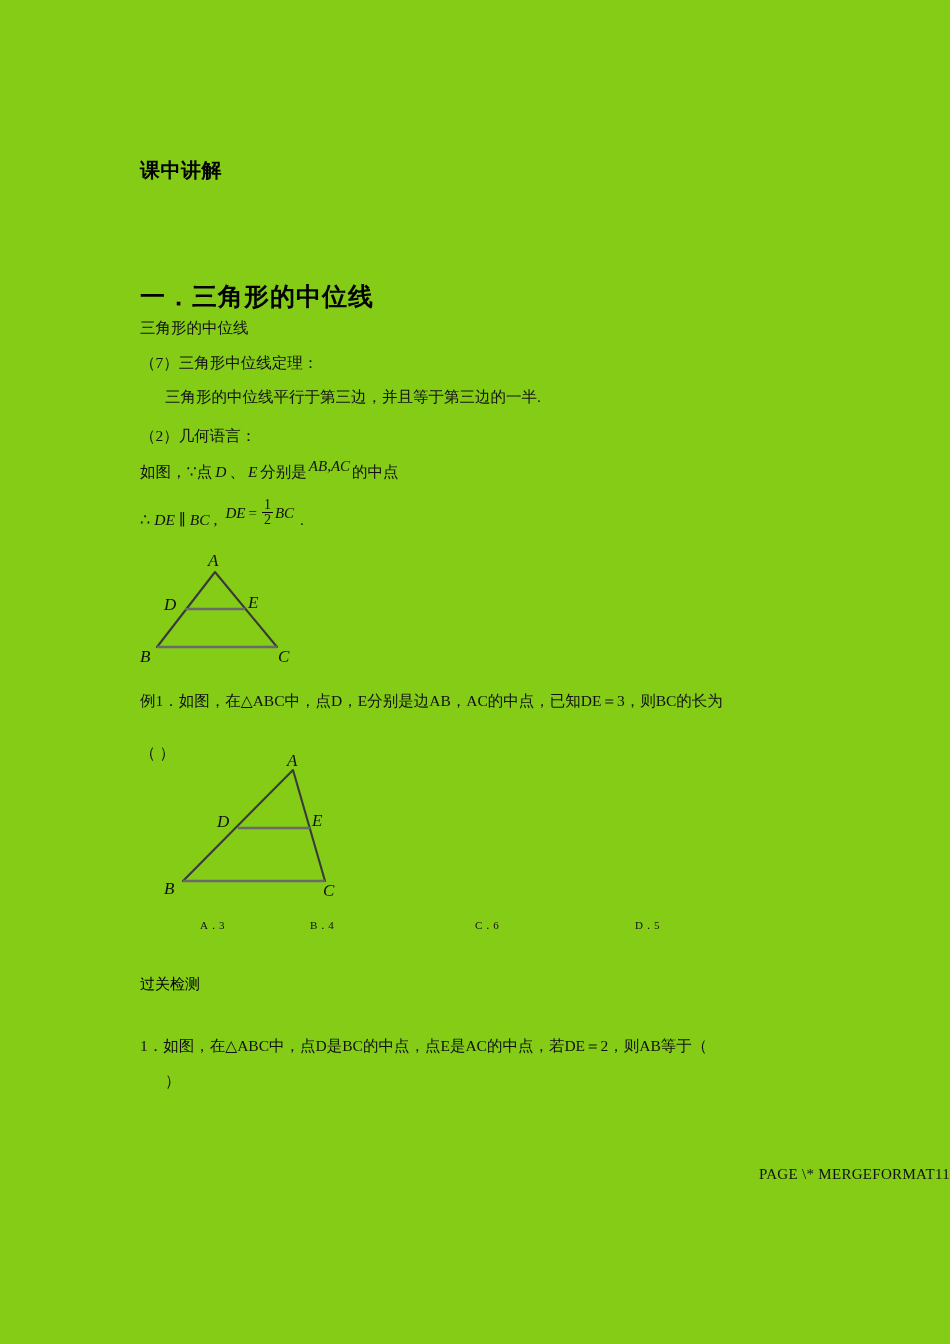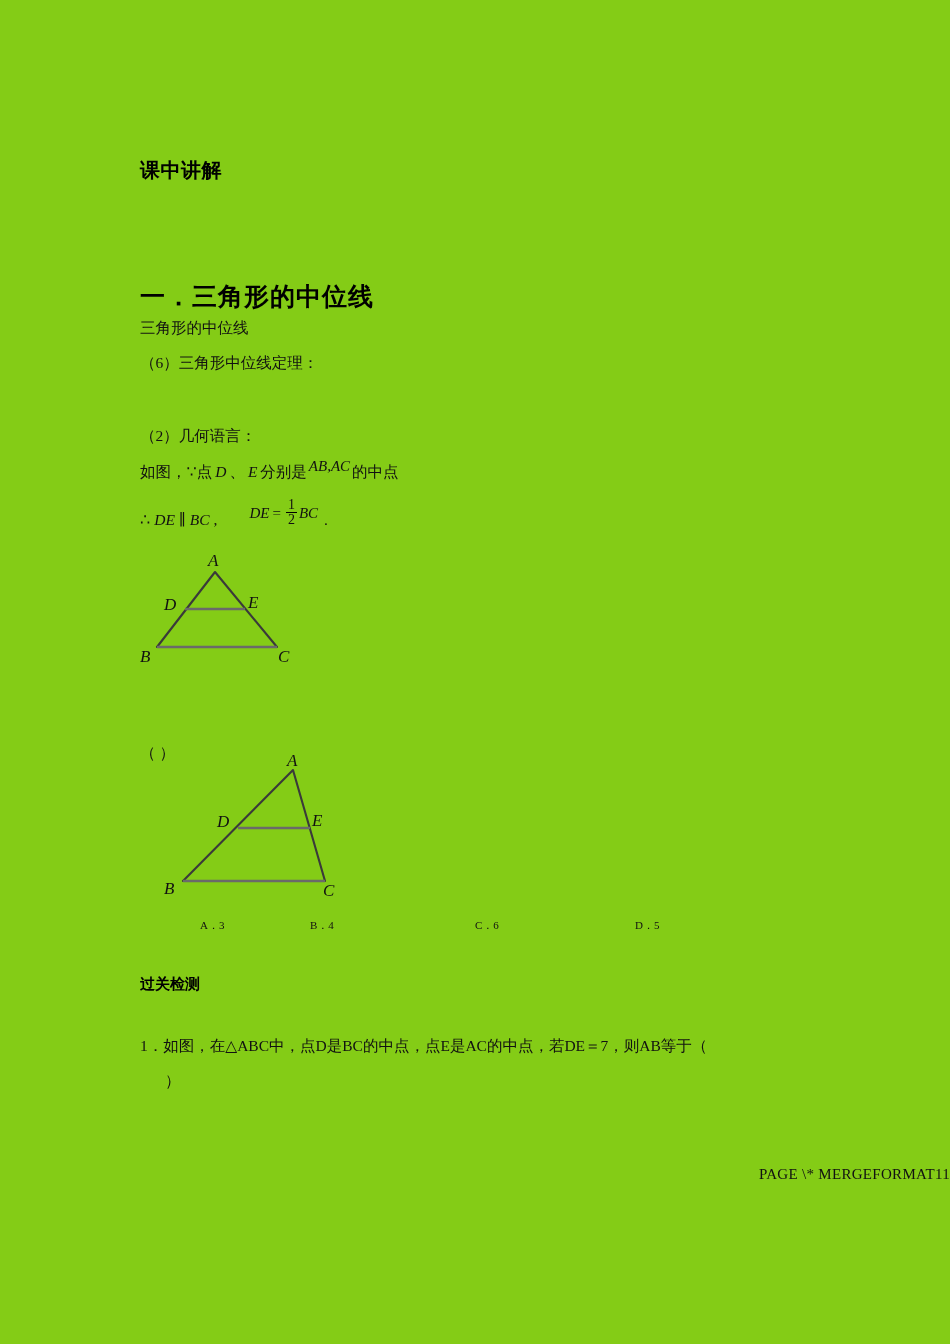--- a/index.html
+++ b/index.html
@@ -36,21 +36,21 @@
     font-weight: bold;
     letter-spacing: 1px;
     color: #000;
     white-space: nowrap;
     margin-top: 40px;
   }
   .h-sub {
     position: absolute;
     left: 140px;
     font-family: "DejaVu Sans", "Liberation Sans", sans-serif;
-    font-weight: bold;
+    font-weight: normal;
     font-size: 15px;
     color: #000;
     white-space: nowrap;
   }
 
   
   .p {
     position: absolute;
     font-family: "Liberation Serif", "DejaVu Serif", serif;
     font-size: 15.5px;
@@ -135,49 +135,51 @@
 <body>
 
 <div class="page">
 
   <div class="h-section" style="top:157px;">课中讲解</div>
 
   <div class="h-main" style="top:240px;">一．三角形的中位线</div>
 
   <div class="p" style="top:317px; left:140px;">三角形的中位线</div>
 
-  <div class="p" style="top:352px; left:140px;">（6）三角形中位线定理：</div>
-
+  <div class="p" style="top:352px; left:140px;">（7）三角形中位线定理：</div>
+
+  <div class="p" style="top:386px; left:165px;">三角形的中位线平行于第三边，并且等于第三边的一半.</div>
 
   <div class="p" style="top:425px; left:140px;">（2）几何语言：</div>
 
   <div class="eqline" style="top:462px; left:140px;">
     <span>如图，</span><span class="therefore">∵</span><span>点</span><span class="mi" style="padding:0 3px;">D</span><span>、</span><span class="mi" style="padding:0 3px;">E</span><span>分别是</span><span class="sup-math">AB,AC</span><span>的中点</span>
   </div>
 
   <div class="eqline" style="top:505px; left:140px;">
-    <span class="therefore">∴</span><span class="mi" style="padding:0 4px;">DE ∥ BC</span><span>,</span><span class="eq-raise" style="padding-left:8px;margin-left:24px;"><span class="mi">DE</span><span style="font-style:normal; padding:0 3px;">=</span><span class="frac"><span class="num">1</span><span class="den">2</span></span><span class="mi">BC</span></span><span style="padding-left:6px;">.</span>
+    <span class="therefore">∴</span><span class="mi" style="padding:0 4px;">DE ∥ BC</span><span>,</span><span class="eq-raise" style="padding-left:8px;"><span class="mi">DE</span><span style="font-style:normal; padding:0 3px;">=</span><span class="frac"><span class="num">1</span><span class="den">2</span></span><span class="mi">BC</span></span><span style="padding-left:6px;">.</span>
   </div>
 
   <div class="figure" style="left:138px; top:548px;">
     <svg width="200" height="118" viewBox="0 0 200 118">
 
       <path d="M 77 24 L 19 99 L 139 99 Z" fill="none" stroke="#3a3a3a" stroke-width="2.1" stroke-linejoin="round"></path>
 
       <line x1="47" y1="61" x2="107" y2="61" stroke="#6a6a6a" stroke-width="2.4"></line>
 
       <line x1="19" y1="99" x2="139" y2="99" stroke="#6a6a6a" stroke-width="2.4"></line>
       <text x="70" y="18" font-family="Liberation Serif, serif" font-style="italic" font-size="17" fill="#111">A</text>
       <text x="2" y="114" font-family="Liberation Serif, serif" font-style="italic" font-size="17" fill="#111">B</text>
       <text x="140" y="114" font-family="Liberation Serif, serif" font-style="italic" font-size="17" fill="#111">C</text>
       <text x="26" y="62" font-family="Liberation Serif, serif" font-style="italic" font-size="17" fill="#111">D</text>
       <text x="110" y="60" font-family="Liberation Serif, serif" font-style="italic" font-size="17" fill="#111">E</text>
     </svg>
   </div>
 
+  <div class="p" style="top:690px; left:140px;"><span>例1．</span><span>如图，在△ABC中，点D，E分别是边AB，AC的中点，已知DE＝3，则BC的长为</span></div>
 
   <div class="p" style="top:742px; left:140px;">（    ）</div>
 
   <div class="figure" style="left:160px; top:752px;">
     <svg width="210" height="148" viewBox="0 0 210 148">
       <path d="M 133 18 L 23 129 L 165 129 Z" fill="none" stroke="#3a3a3a" stroke-width="2.1" stroke-linejoin="round"></path>
       <line x1="78" y1="76" x2="150" y2="76" stroke="#6a6a6a" stroke-width="2.4"></line>
       <line x1="23" y1="129" x2="165" y2="129" stroke="#6a6a6a" stroke-width="2.4"></line>
       <text x="127" y="14" font-family="Liberation Serif, serif" font-style="italic" font-size="17" fill="#111">A</text>
       <text x="4" y="142" font-family="Liberation Serif, serif" font-style="italic" font-size="17" fill="#111">B</text>
@@ -186,19 +188,19 @@
       <text x="152" y="74" font-family="Liberation Serif, serif" font-style="italic" font-size="17" fill="#111">E</text>
     </svg>
   </div>
 
   <div class="choices" style="top:918px; left:200px;">
     <span class="choice" style="width:110px;"><span>A．</span><span>3</span></span><span class="choice" style="width:165px;"><span>B．</span><span>4</span></span><span class="choice" style="width:160px;"><span>C．</span><span>6</span></span><span class="choice"><span>D．</span><span>5</span></span>
   </div>
 
   <div class="h-sub" style="top:975px;">过关检测</div>
 
-  <div class="p" style="top:1035px; left:140px;"><span>1．</span><span>如图，在△ABC中，点D是BC的中点，点E是AC的中点，若DE＝7，则AB等于（</span></div>
+  <div class="p" style="top:1035px; left:140px;"><span>1．</span><span>如图，在△ABC中，点D是BC的中点，点E是AC的中点，若DE＝2，则AB等于（</span></div>
 
   <div class="p" style="top:1070px; left:165px;">）</div>
 
   <div class="footer" style="top:1166px;text-align:right;">PAGE   \* MERGEFORMAT11</div>
 
 </div>
 
 </body></html>

